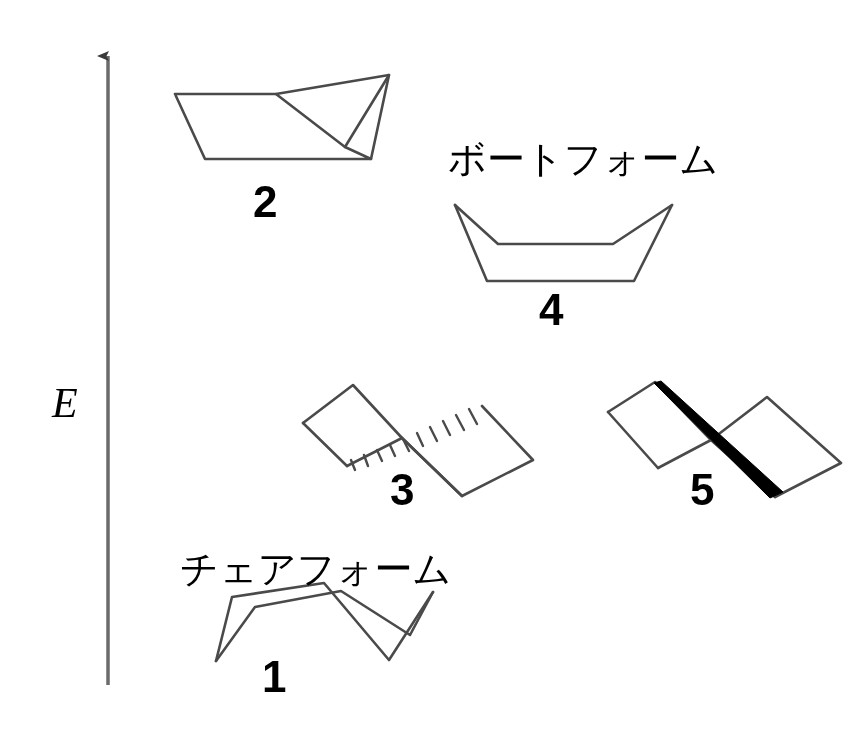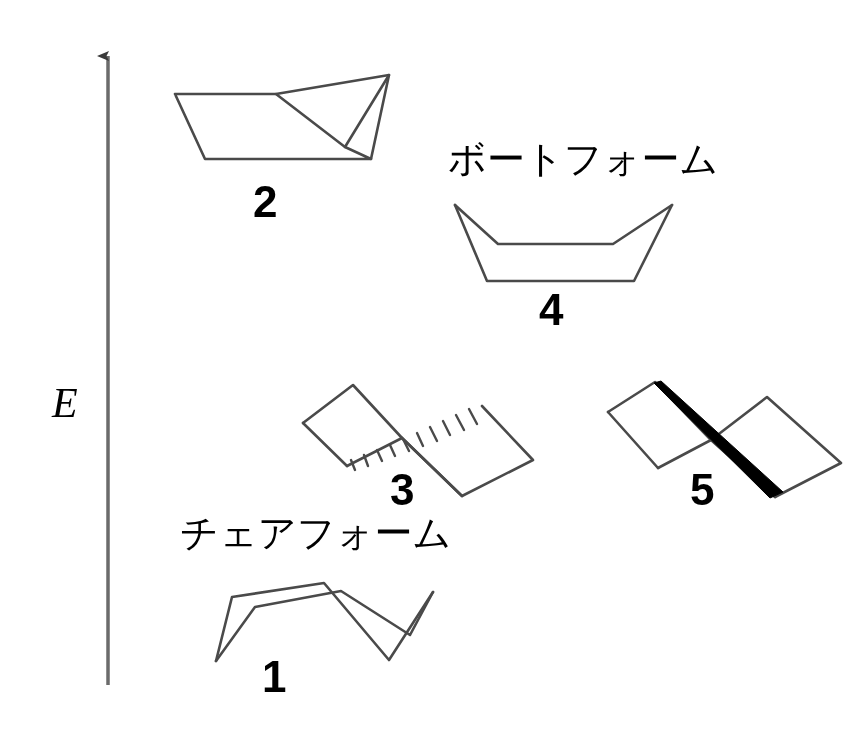--- a/index.html
+++ b/index.html
@@ -105,21 +105,21 @@
     <g fill="none" stroke="#4a4a4a" stroke-width="2.6" stroke-linejoin="round" stroke-linecap="round">
       <polyline points="216,661 255,607 341,591 410,635 433,592"></polyline>
       <polyline points="216,661 232,597 324,583 389,660 433,592"></polyline>
     </g>
   </svg>
 
   <div class="label axis-label" style="left:52px; top:382px;">E</div>
 
   <div class="label jp-label" style="left:448px; top:140px;">ボートフォーム</div>
 
-  <div class="label jp-label" style="left:180px; top:514px;text-align:right;">チェアフォーム</div>
+  <div class="label jp-label" style="left:180px; top:550px;text-align:right;">チェアフォーム</div>
 
   <div class="label num-label" style="left:253px; top:180px;">2</div>
 
   <div class="label num-label" style="left:539px; top:288px;">4</div>
 
   <div class="label num-label" style="left:390px; top:468px;">3</div>
 
   <div class="label num-label" style="left:690px; top:468px;">5</div>
 
   <div class="label num-label" style="left:262px; top:655px;">1</div>

